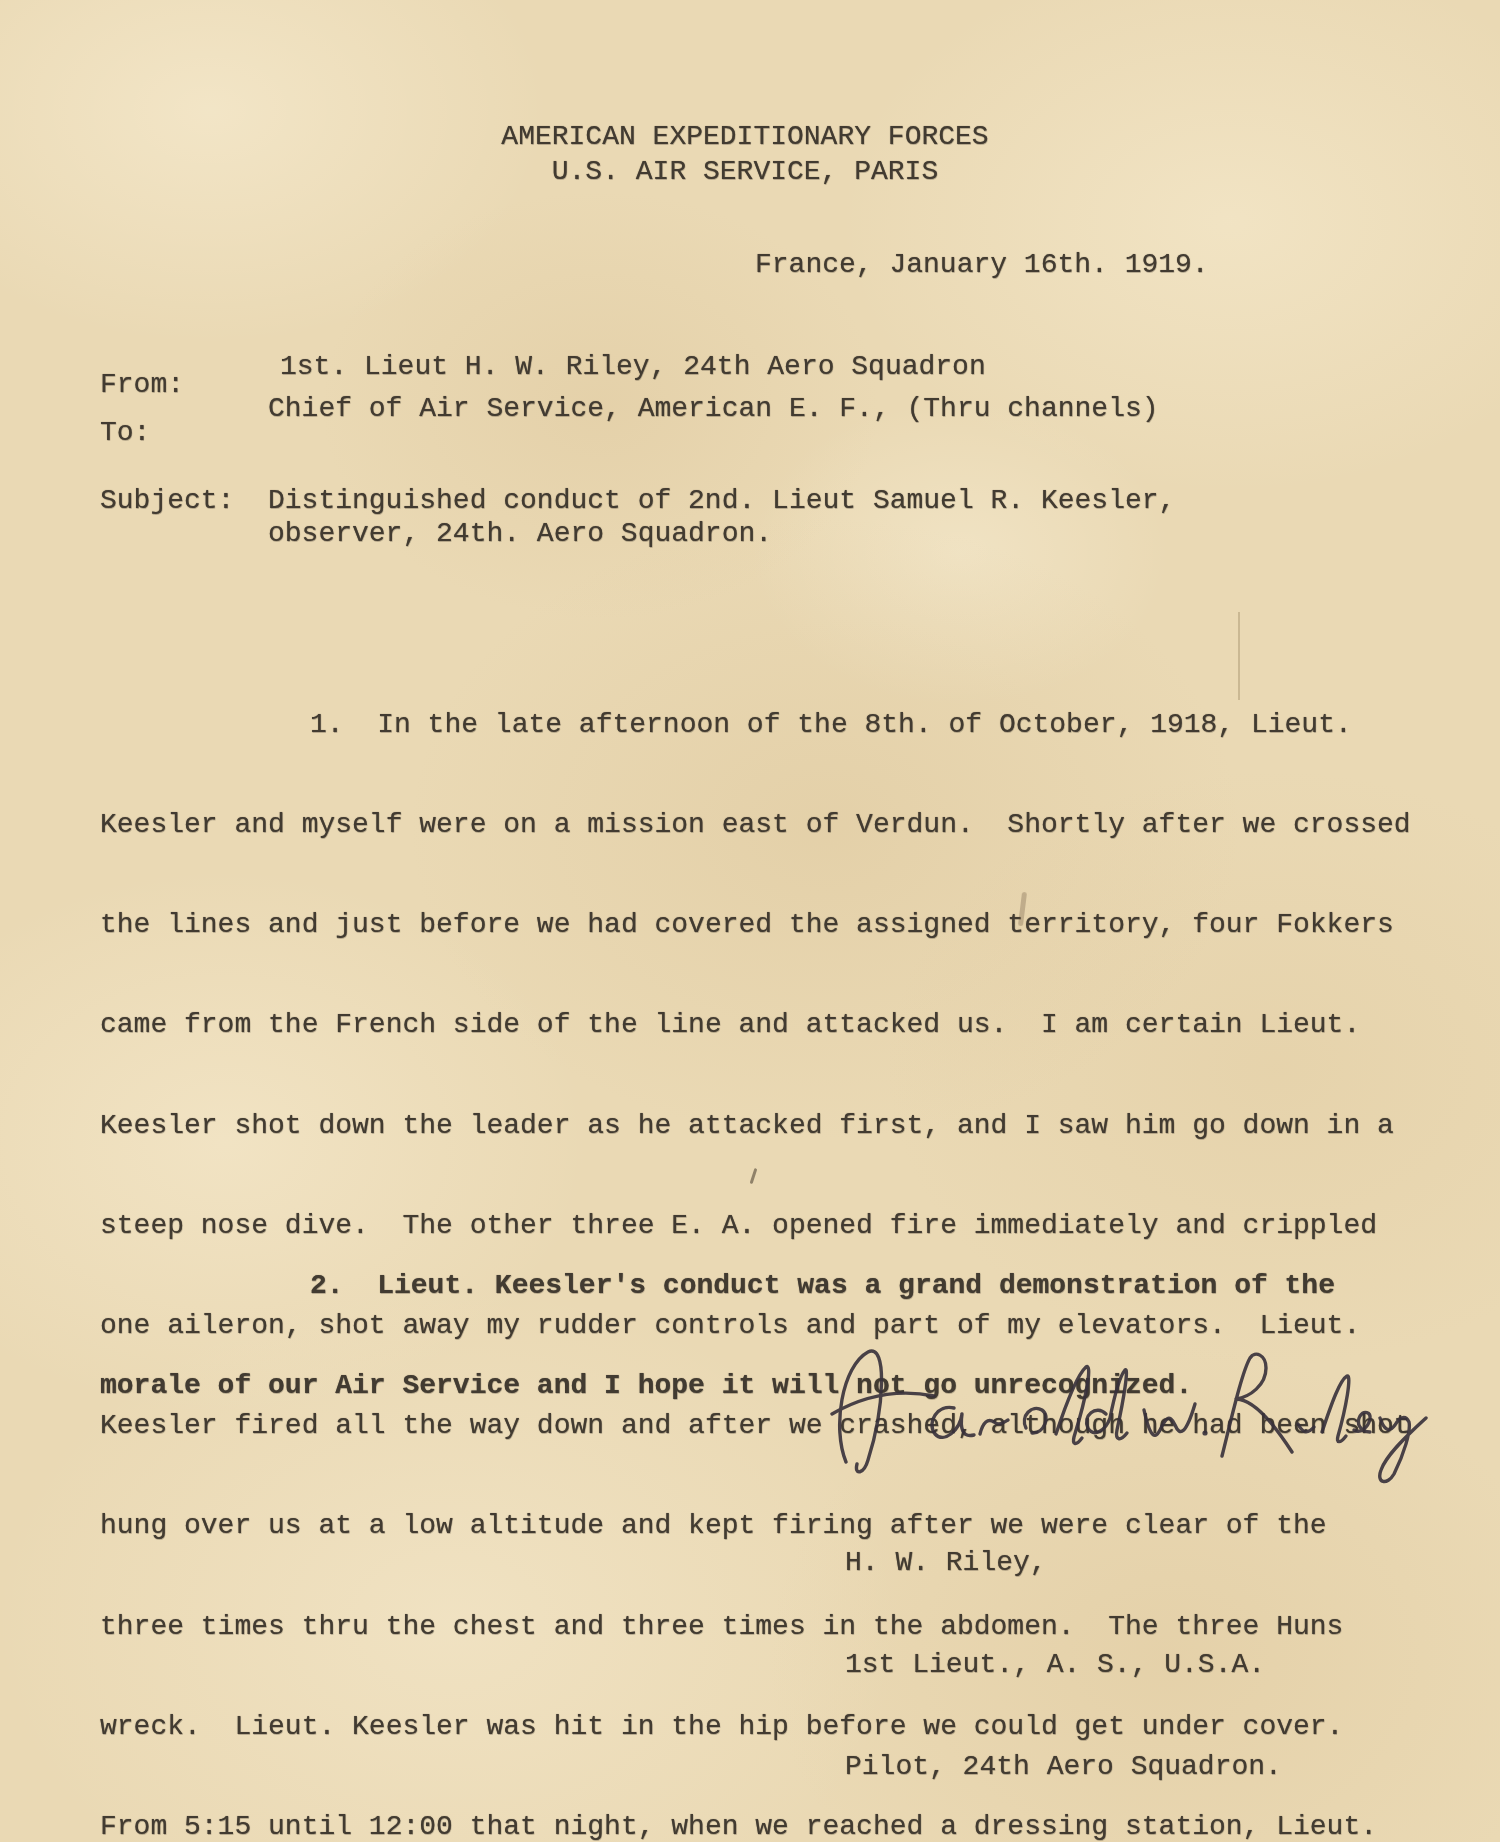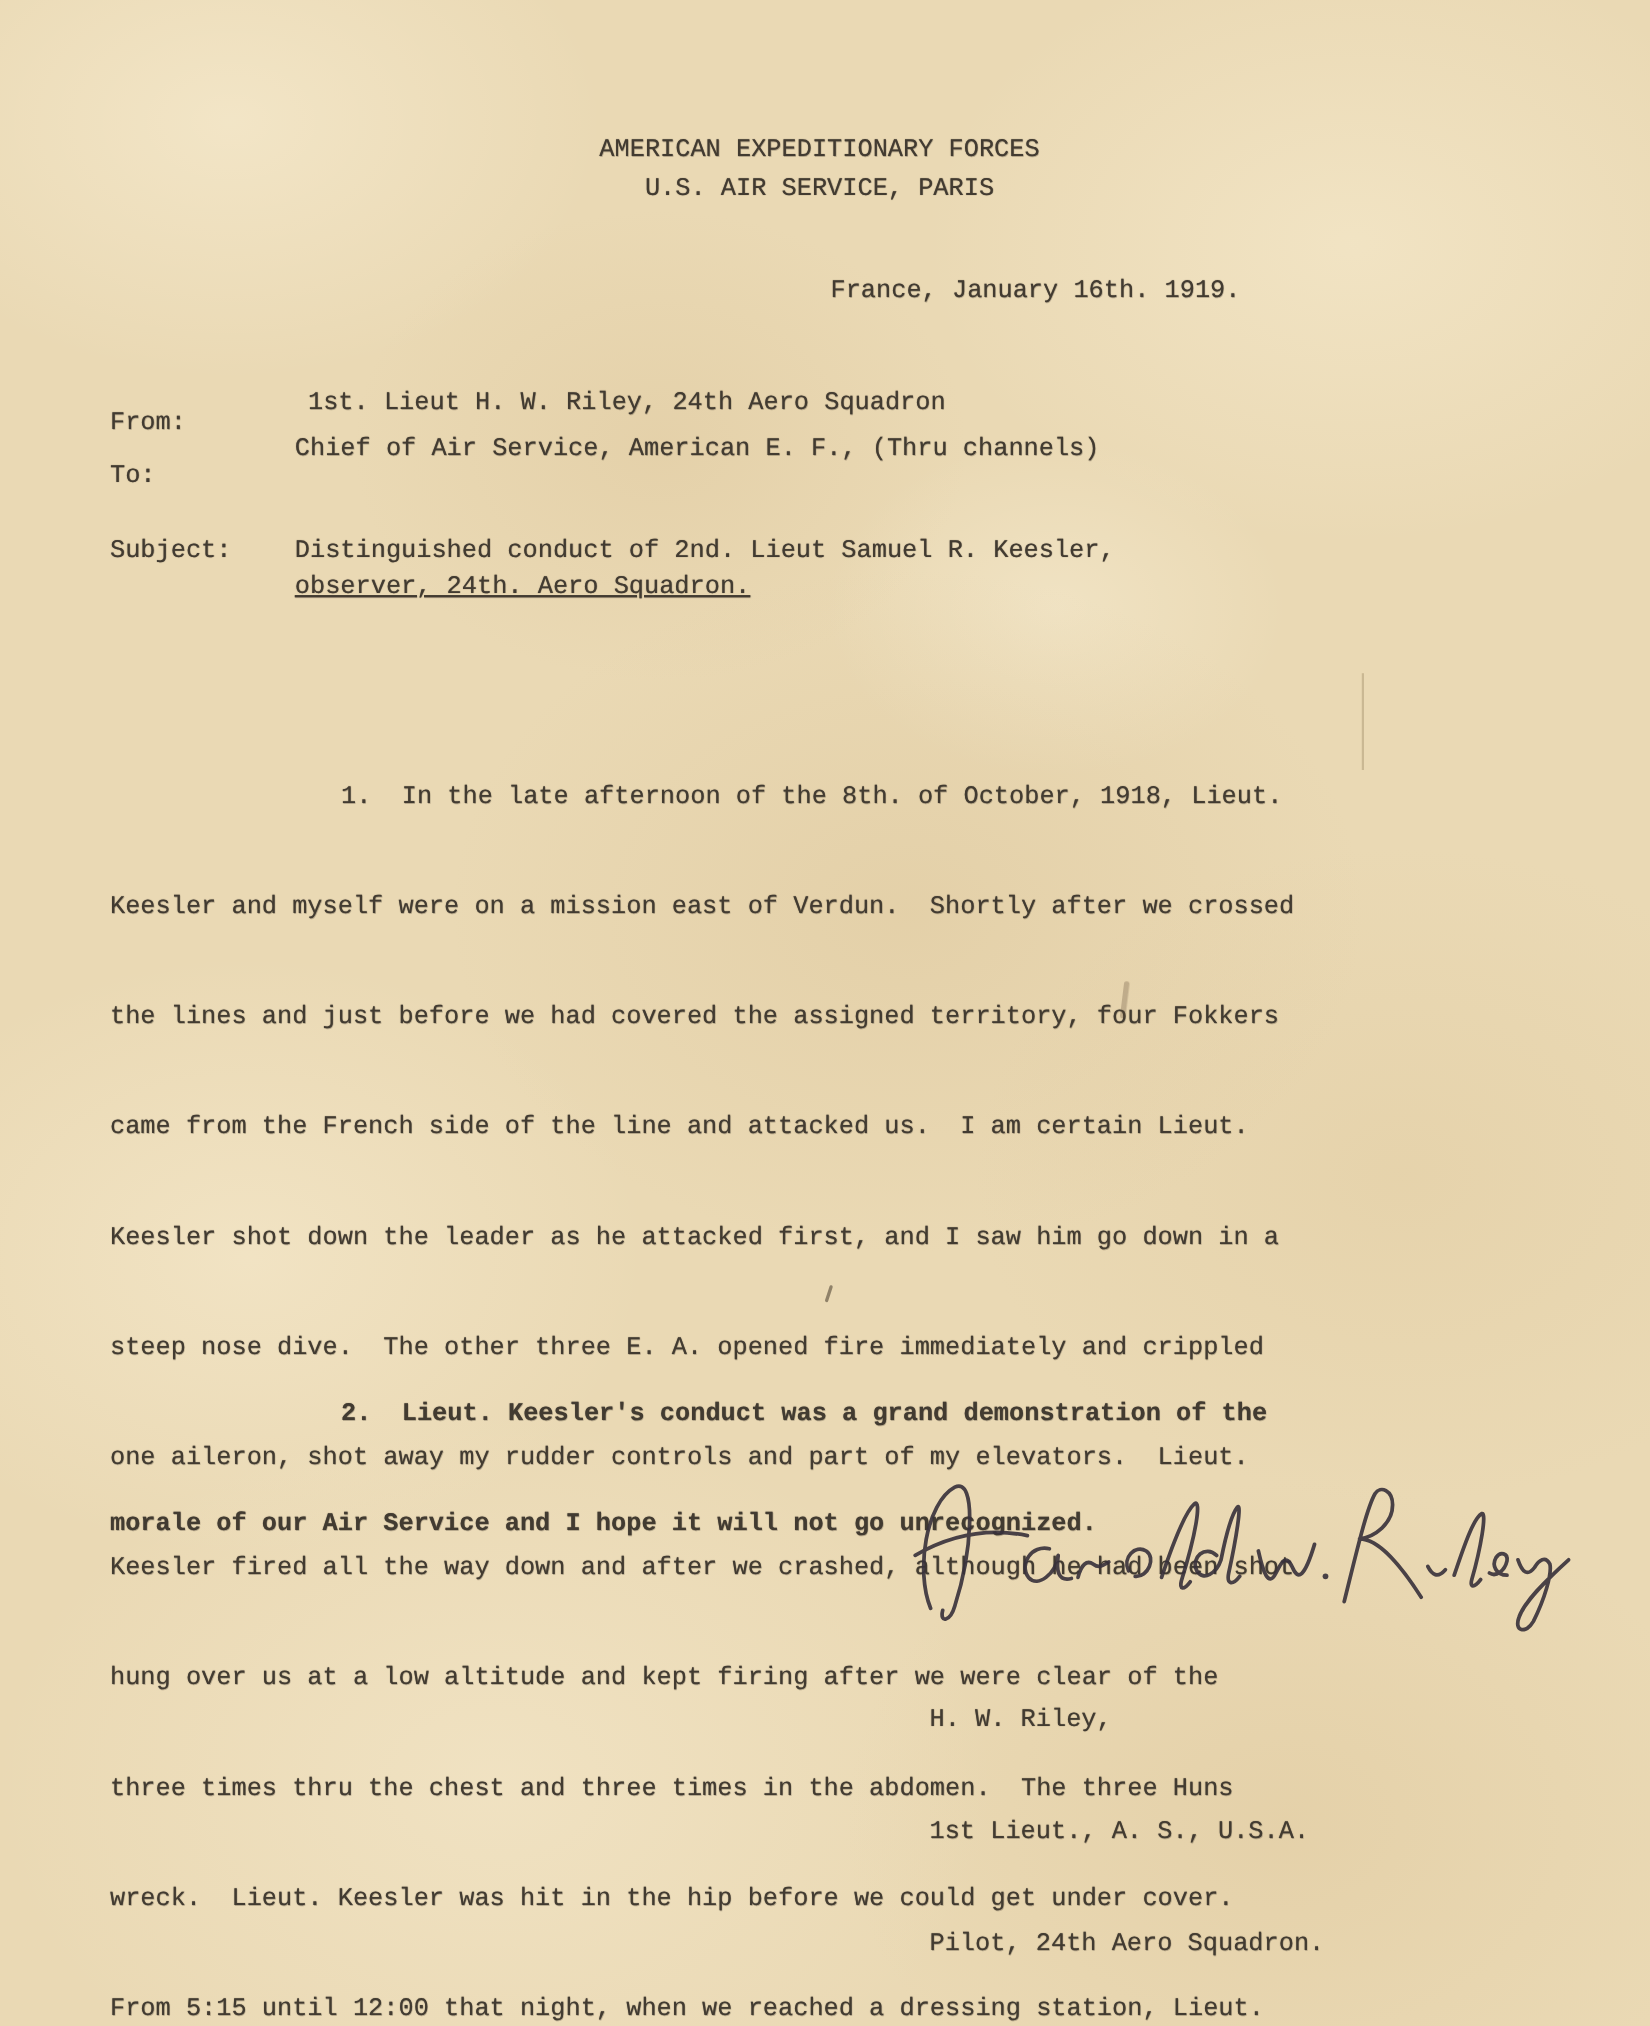--- a/index.html
+++ b/index.html
@@ -17,21 +17,21 @@
       radial-gradient(ellipse 560px 420px at 15% 62%, rgba(252,242,218,0.40), transparent 65%),
       radial-gradient(ellipse 600px 460px at 85% 58%, rgba(215,189,141,0.22), transparent 65%),
       radial-gradient(ellipse 700px 520px at 30% 88%, rgba(250,240,216,0.38), transparent 65%),
       radial-gradient(ellipse 620px 480px at 78% 90%, rgba(213,186,138,0.26), transparent 65%),
       radial-gradient(ellipse 300px 220px at 64% 30%, rgba(255,249,230,0.30), transparent 70%);
     font-family:"Liberation Mono","DejaVu Sans Mono",monospace;
   }
   .typed{
     position:absolute;
     color:#423b31;
-    font-size:23px;
+    font-size:28px;
     line-height:33.4px;
     white-space:pre;
     text-shadow:0 0 1px rgba(66,59,49,0.65), 0.5px 0.5px 0.5px rgba(66,59,49,0.25);
     letter-spacing:0;
   }
   .centered{left:0;width:1350px;text-align:center;}
   .body-line{height:33.4px;}
   .indent{padding-left:210px;}
   .sig-typed{line-height:34px;}
   .artifact{position:absolute;pointer-events:none;}
@@ -47,21 +47,21 @@
   <div class="typed" style="left:755px;top:248px;">France, January 16th. 1919.</div>
 
   <div class="typed" style="left:100px;top:368px;">From:</div>
   <div class="typed" style="left:280px;top:350px;">1st. Lieut H. W. Riley, 24th Aero Squadron</div>
 
   <div class="typed" style="left:100px;top:416px;">To:</div>
   <div class="typed" style="left:268px;top:392px;">Chief of Air Service, American E. F., (Thru channels)</div>
 
   <div class="typed" style="left:100px;top:484px;">Subject:</div>
   <div class="typed" style="left:268px;top:484px;">Distinguished conduct of 2nd. Lieut Samuel R. Keesler,</div>
-  <div class="typed" style="left:268px;top:517px;text-decoration:underline;">observer, 24th. Aero Squadron.</div>
+  <div class="typed" style="left:268px;top:517px;">observer, 24th. Aero Squadron.</div>
 
   <div class="typed" style="left:100px;top:641px;">
     <div class="body-line indent">1.  In the late afternoon of the 8th. of October, 1918, Lieut.</div>
     <div class="body-line">Keesler and myself were on a mission east of Verdun.  Shortly after we crossed</div>
     <div class="body-line">the lines and just before we had covered the assigned territory, four Fokkers</div>
     <div class="body-line">came from the French side of the line and attacked us.  I am certain Lieut.</div>
     <div class="body-line">Keesler shot down the leader as he attacked first, and I saw him go down in a</div>
     <div class="body-line">steep nose dive.  The other three E. A. opened fire immediately and crippled</div>
     <div class="body-line">one aileron, shot away my rudder controls and part of my elevators.  Lieut.</div>
     <div class="body-line">Keesler fired all the way down and after we crashed, although he had been shot</div>

